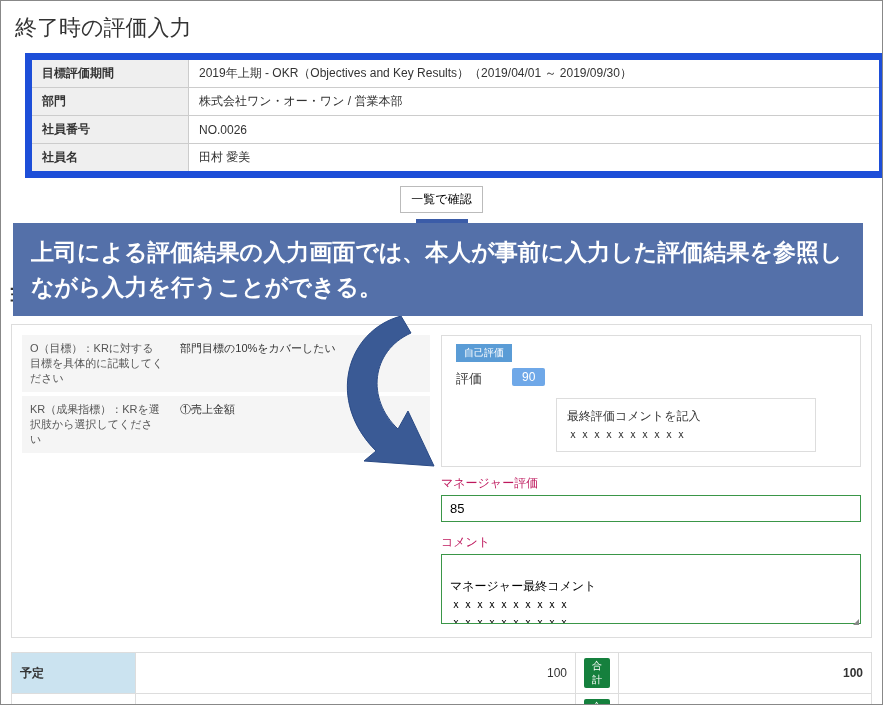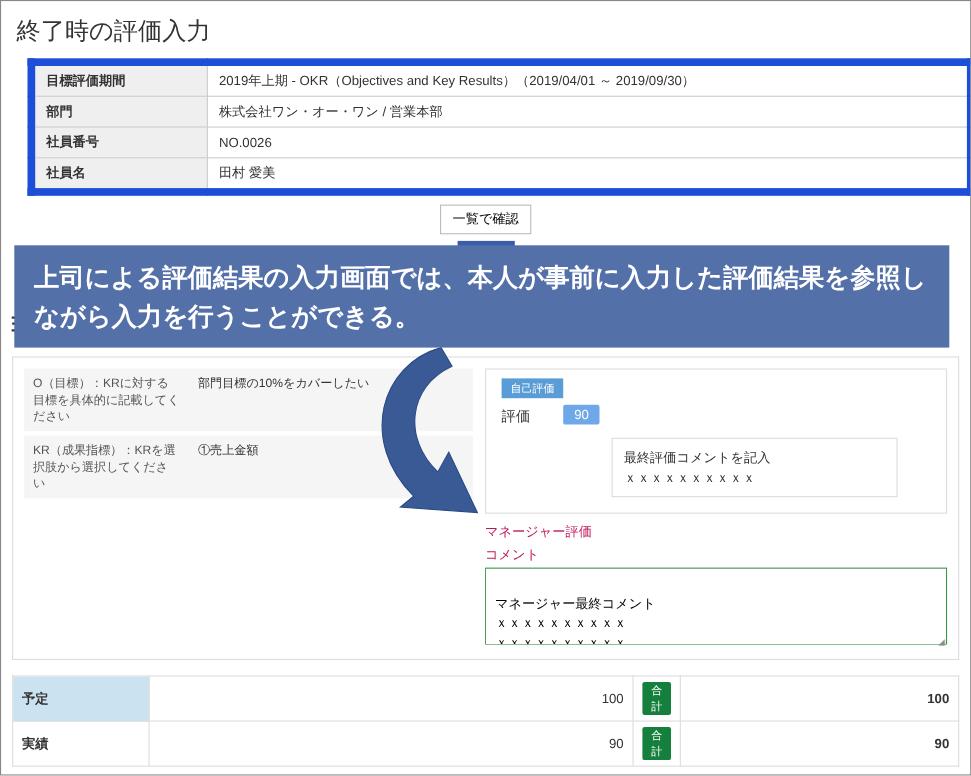--- a/index.html
+++ b/index.html
@@ -99,20 +99,21 @@
         <span class="self-eval-label">評価</span>
         <span class="self-eval-score">90</span>
       </div>
       <div class="self-eval-comment">
         <div>最終評価コメントを記入</div>
         <div>ｘｘｘｘｘｘｘｘｘｘ</div>
       </div>
     </div>
 
     <div class="mgr-label">マネージャー評価</div>
+    <input class="mgr-input" value="85" style="">
 
     <div class="mgr-label">コメント</div>
     <div style="position:relative">
       <textarea class="mgr-textarea" style="">マネージャー最終コメント
 ｘｘｘｘｘｘｘｘｘｘ
 ｘｘｘｘｘｘｘｘｘｘ</textarea>
       <span class="resize-handle"></span>
     </div>
   </div>
 </div>

